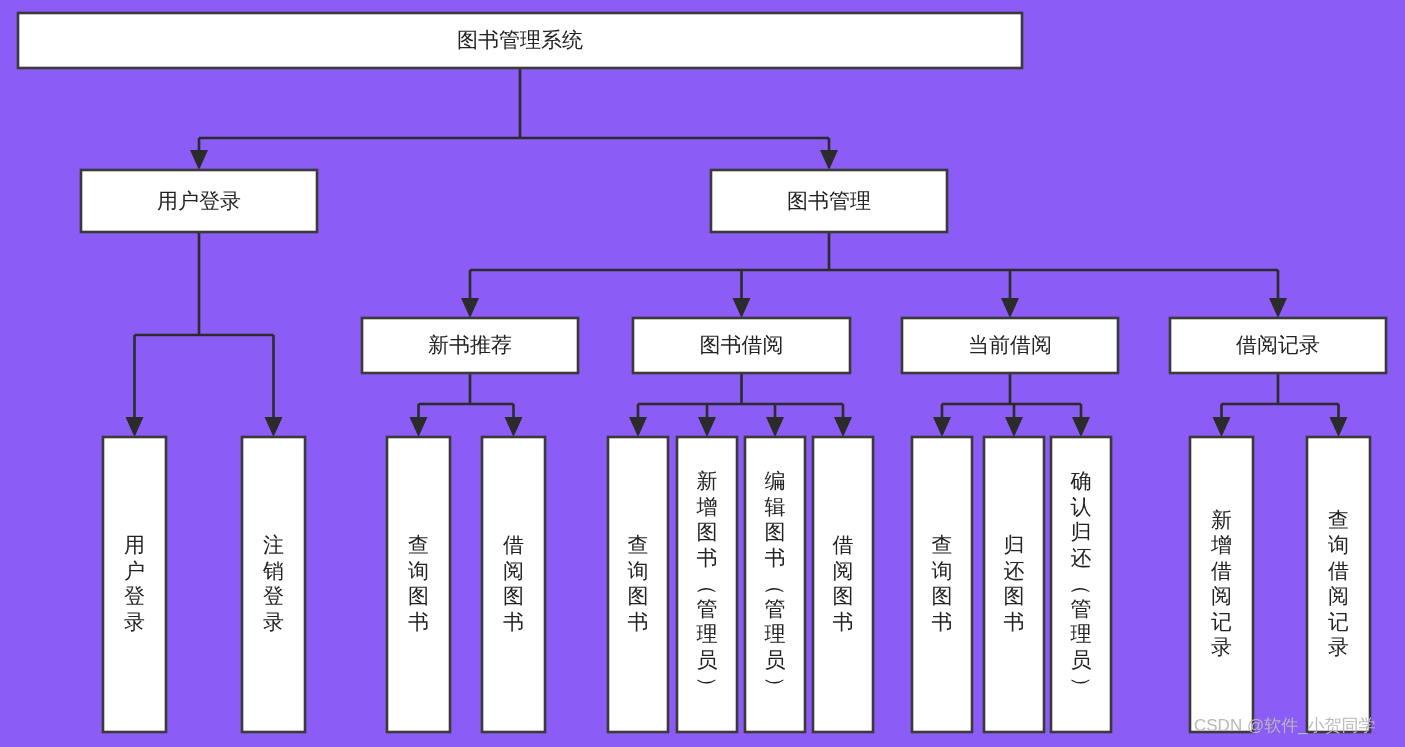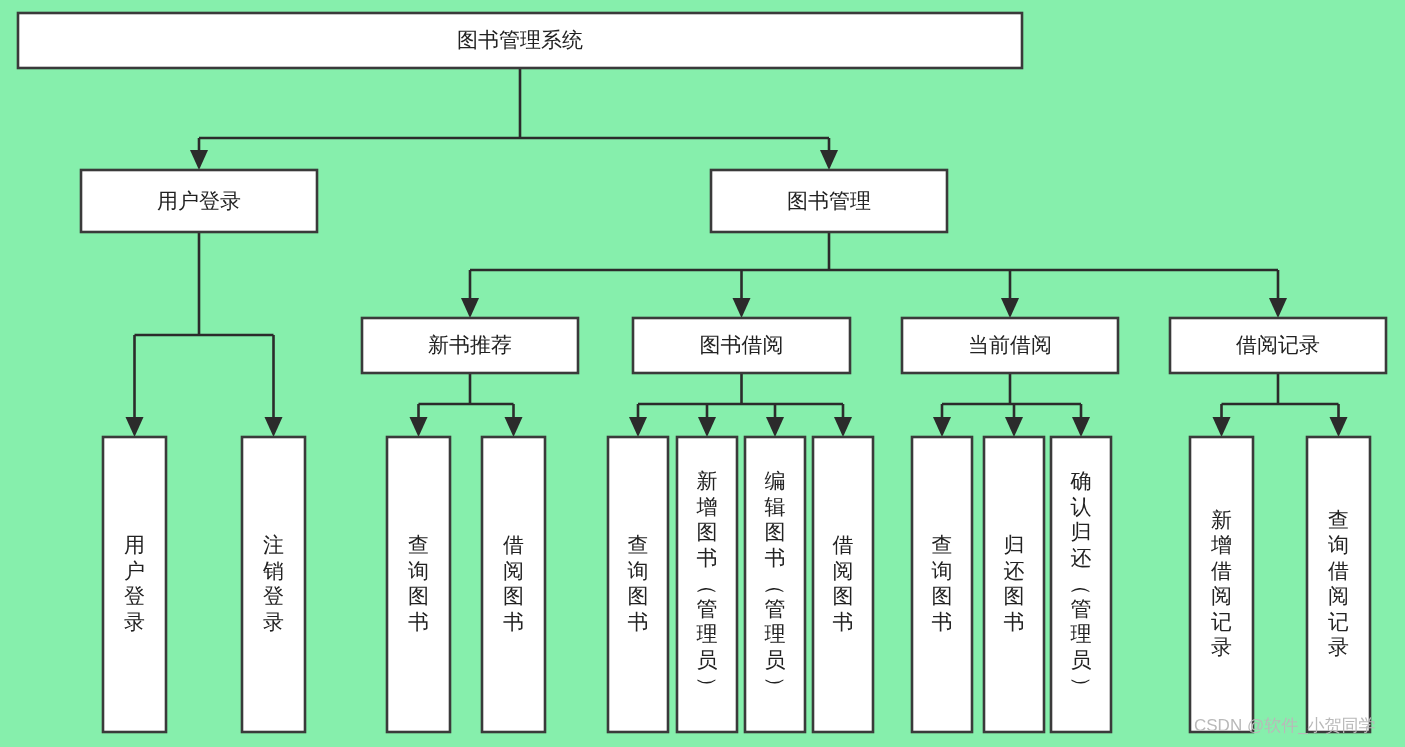--- a/index.html
+++ b/index.html
@@ -7,21 +7,21 @@
     padding: 0;
     background: #ffffff;
   }
   body {
     font-family: "Liberation Sans", "DejaVu Sans", sans-serif;
   }
   #diagram-root {
     position: relative;
     width: 1405px;
     height: 747px;
-    background: #86efac;
+    background: #8b5cf6;
     overflow: hidden;
   }
   svg#diagram-svg {
     position: absolute;
     left: 0;
     top: 0;
     width: 1405px;
     height: 747px;
     display: block;
   }

